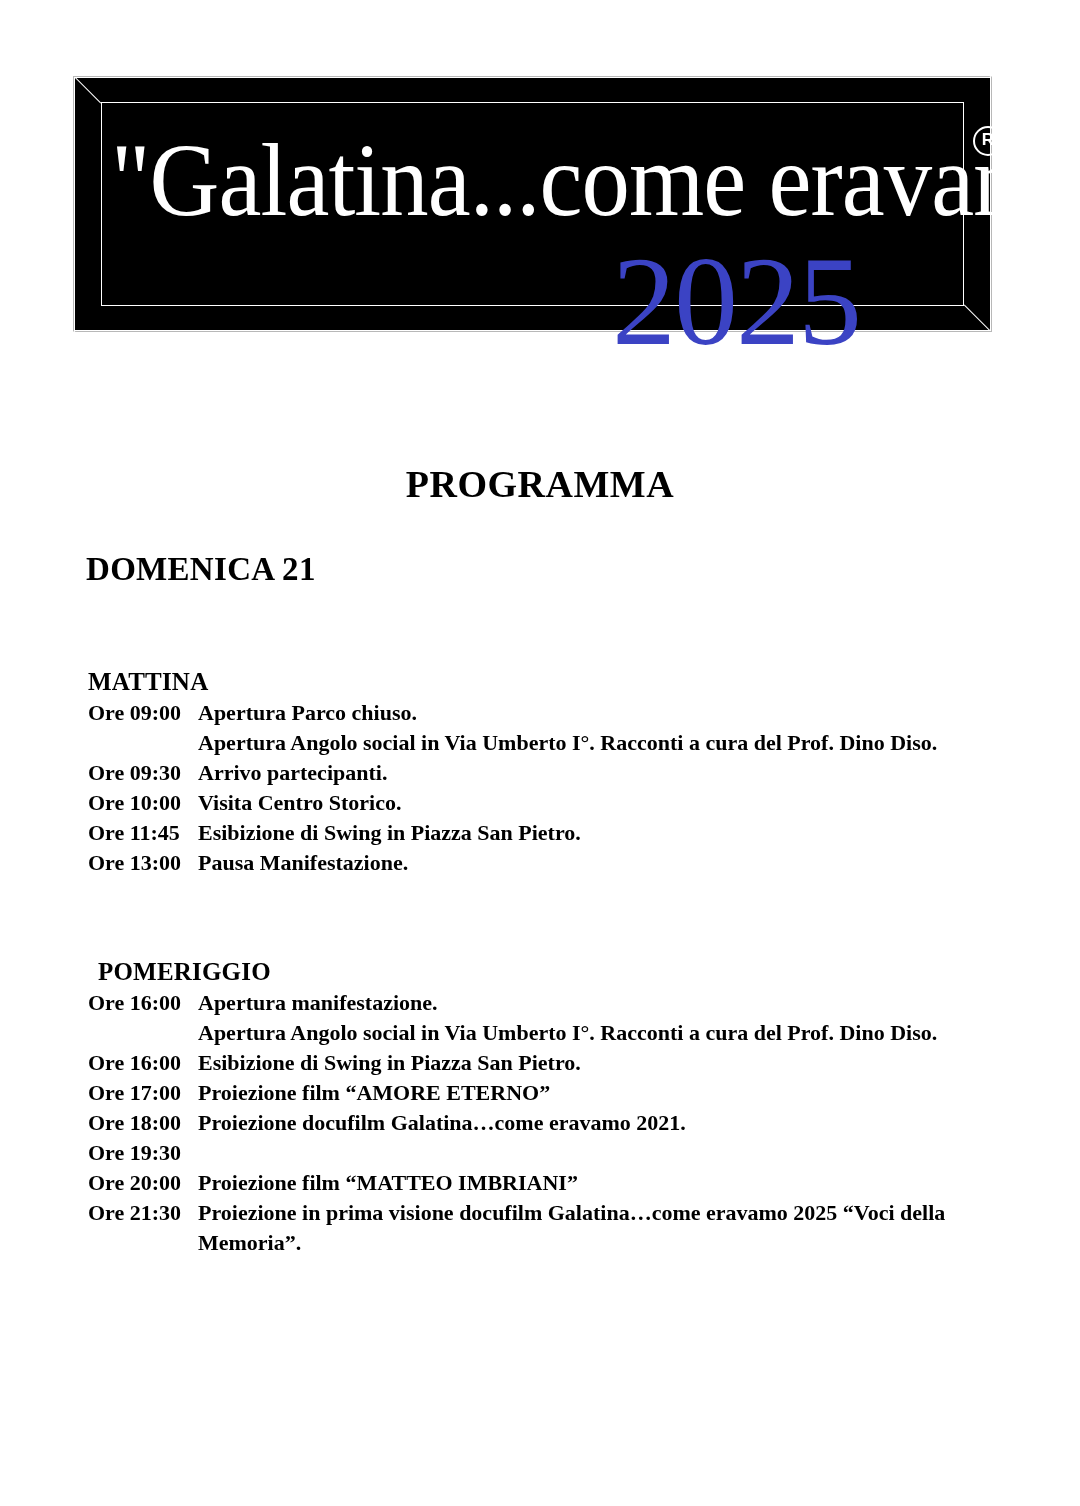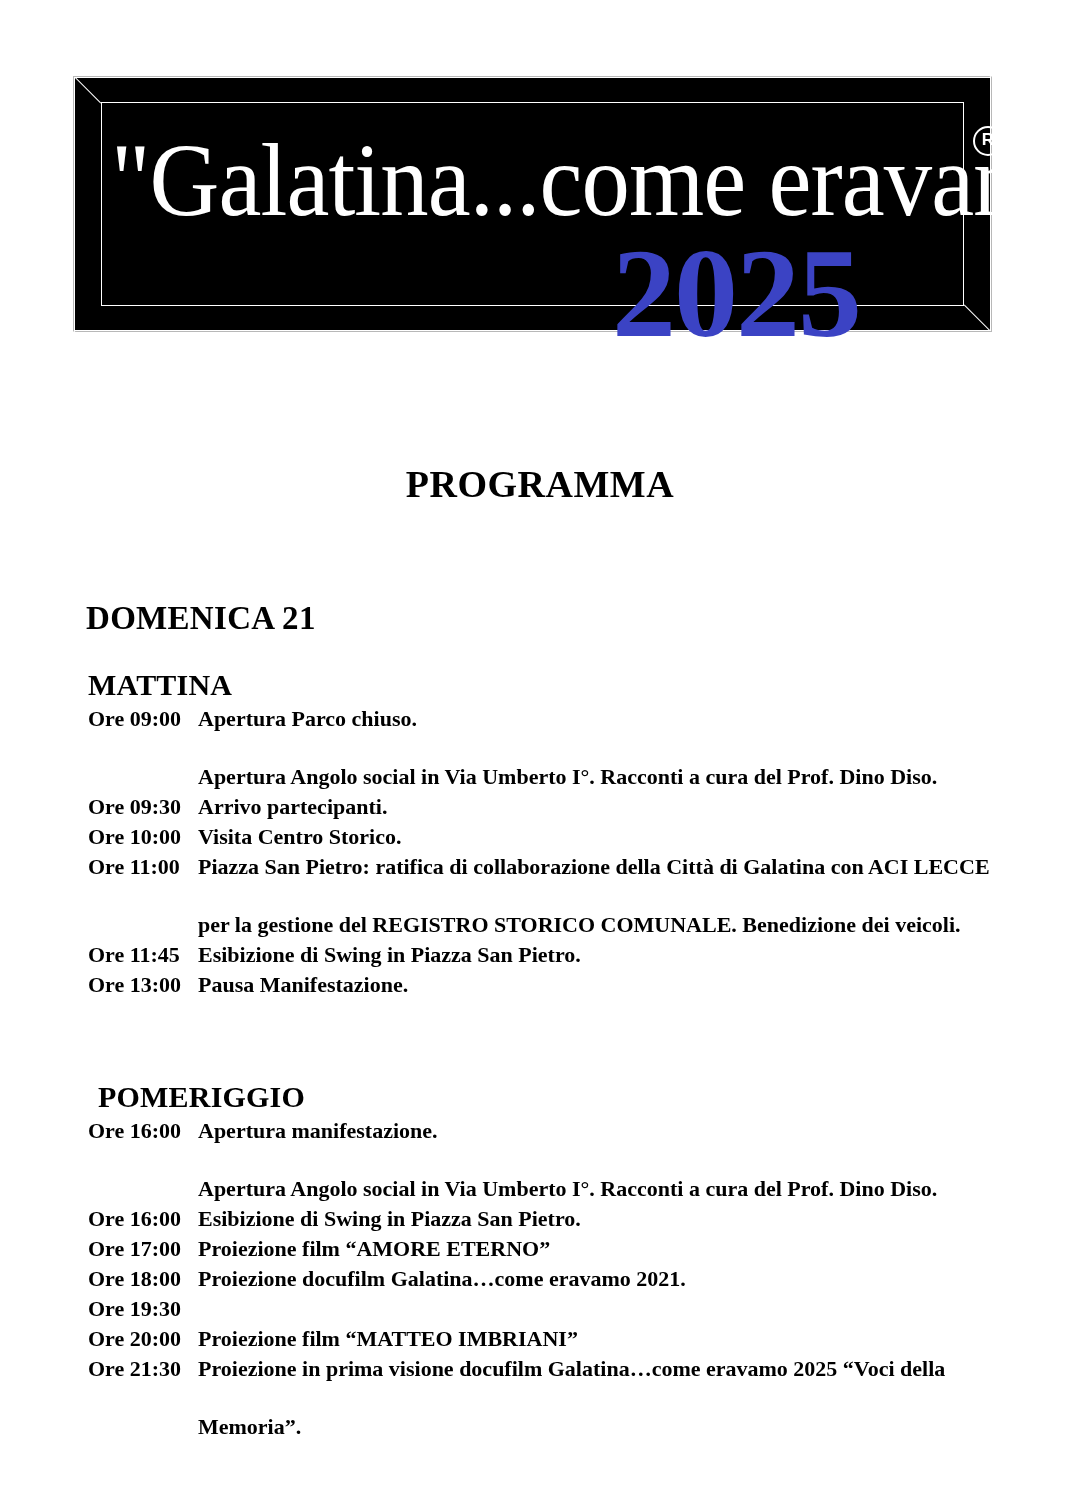--- a/index.html
+++ b/index.html
@@ -89,23 +89,23 @@
     color: #ffffff;
     font-family: "Liberation Sans", sans-serif;
     font-size: 17px;
     font-weight: bold;
     line-height: 24px;
     text-align: center;
   }
   .banner-year {
     position: absolute;
     left: 612px;
-    top: 229px;
+    top: 237px;
     font-family: "Liberation Serif", "DejaVu Serif", serif;
-    font-weight: bold;
+    font-weight: normal;
     font-size: 128px;
     line-height: 1;
     color: #3b43c4;
     letter-spacing: -2px;
     white-space: nowrap;
   }
 
   
   .programma {
     position: absolute;
@@ -113,34 +113,34 @@
     top: 462px;
     width: 1080px;
     text-align: center;
     font-size: 38px;
     font-weight: bold;
     letter-spacing: 0.5px;
   }
   .day-heading {
     position: absolute;
     left: 86px;
-    top: 600px;
+    top: 551px;
     font-size: 33px;
     font-weight: bold;
     letter-spacing: 0.3px;
   }
 
   .schedule {
     position: absolute;
     left: 88px;
     top: 668px;
     width: 910px;
   }
   .section-title {
-    font-size: 30px;
+    font-size: 25px;
     font-weight: bold;
     letter-spacing: 0.2px;
     margin: 0 0 2px 0;
   }
   .section-title.afternoon { margin-left: 10px; }
   .section-gap { height: 80px; }
 
   .row {
     display: flex;
     align-items: flex-start;
@@ -150,21 +150,20 @@
   }
   .row .time {
     flex: 0 0 110px;
     white-space: nowrap;
   }
   .row .desc {
     flex: 1 1 auto;
   }
   .row .desc .cont {
     display: block;
-    margin-top: 28px;
   }
 </style>
 </head>
 <body>
 
 <div class="banner-wrap">
   <div class="banner-plaque"></div>
   <div class="banner-outline"></div>
   <div class="banner-inner-line"></div>
   <div class="bevel tl"></div>
@@ -195,27 +194,20 @@
     <span class="time">Ore 09:30</span>
     <span class="desc">Arrivo partecipanti.</span>
   </div>
 
   <div class="row">
     <span class="time">Ore 10:00</span>
     <span class="desc">Visita Centro Storico.</span>
   </div>
 
 
-  <div class="row">
-    <span class="time">Ore 11:00</span>
-    <span class="desc">
-      <span>Piazza San Pietro: ratifica di collaborazione della Città di Galatina con ACI LECCE</span>
-      <span class="cont">per la gestione del REGISTRO STORICO COMUNALE. Benedizione dei veicoli.</span>
-    </span>
-  </div>
 
   <div class="row">
     <span class="time">Ore 11:45</span>
     <span class="desc">Esibizione di Swing in Piazza San Pietro.</span>
   </div>
 
   <div class="row">
     <span class="time">Ore 13:00</span>
     <span class="desc">Pausa Manifestazione.</span>
   </div>

